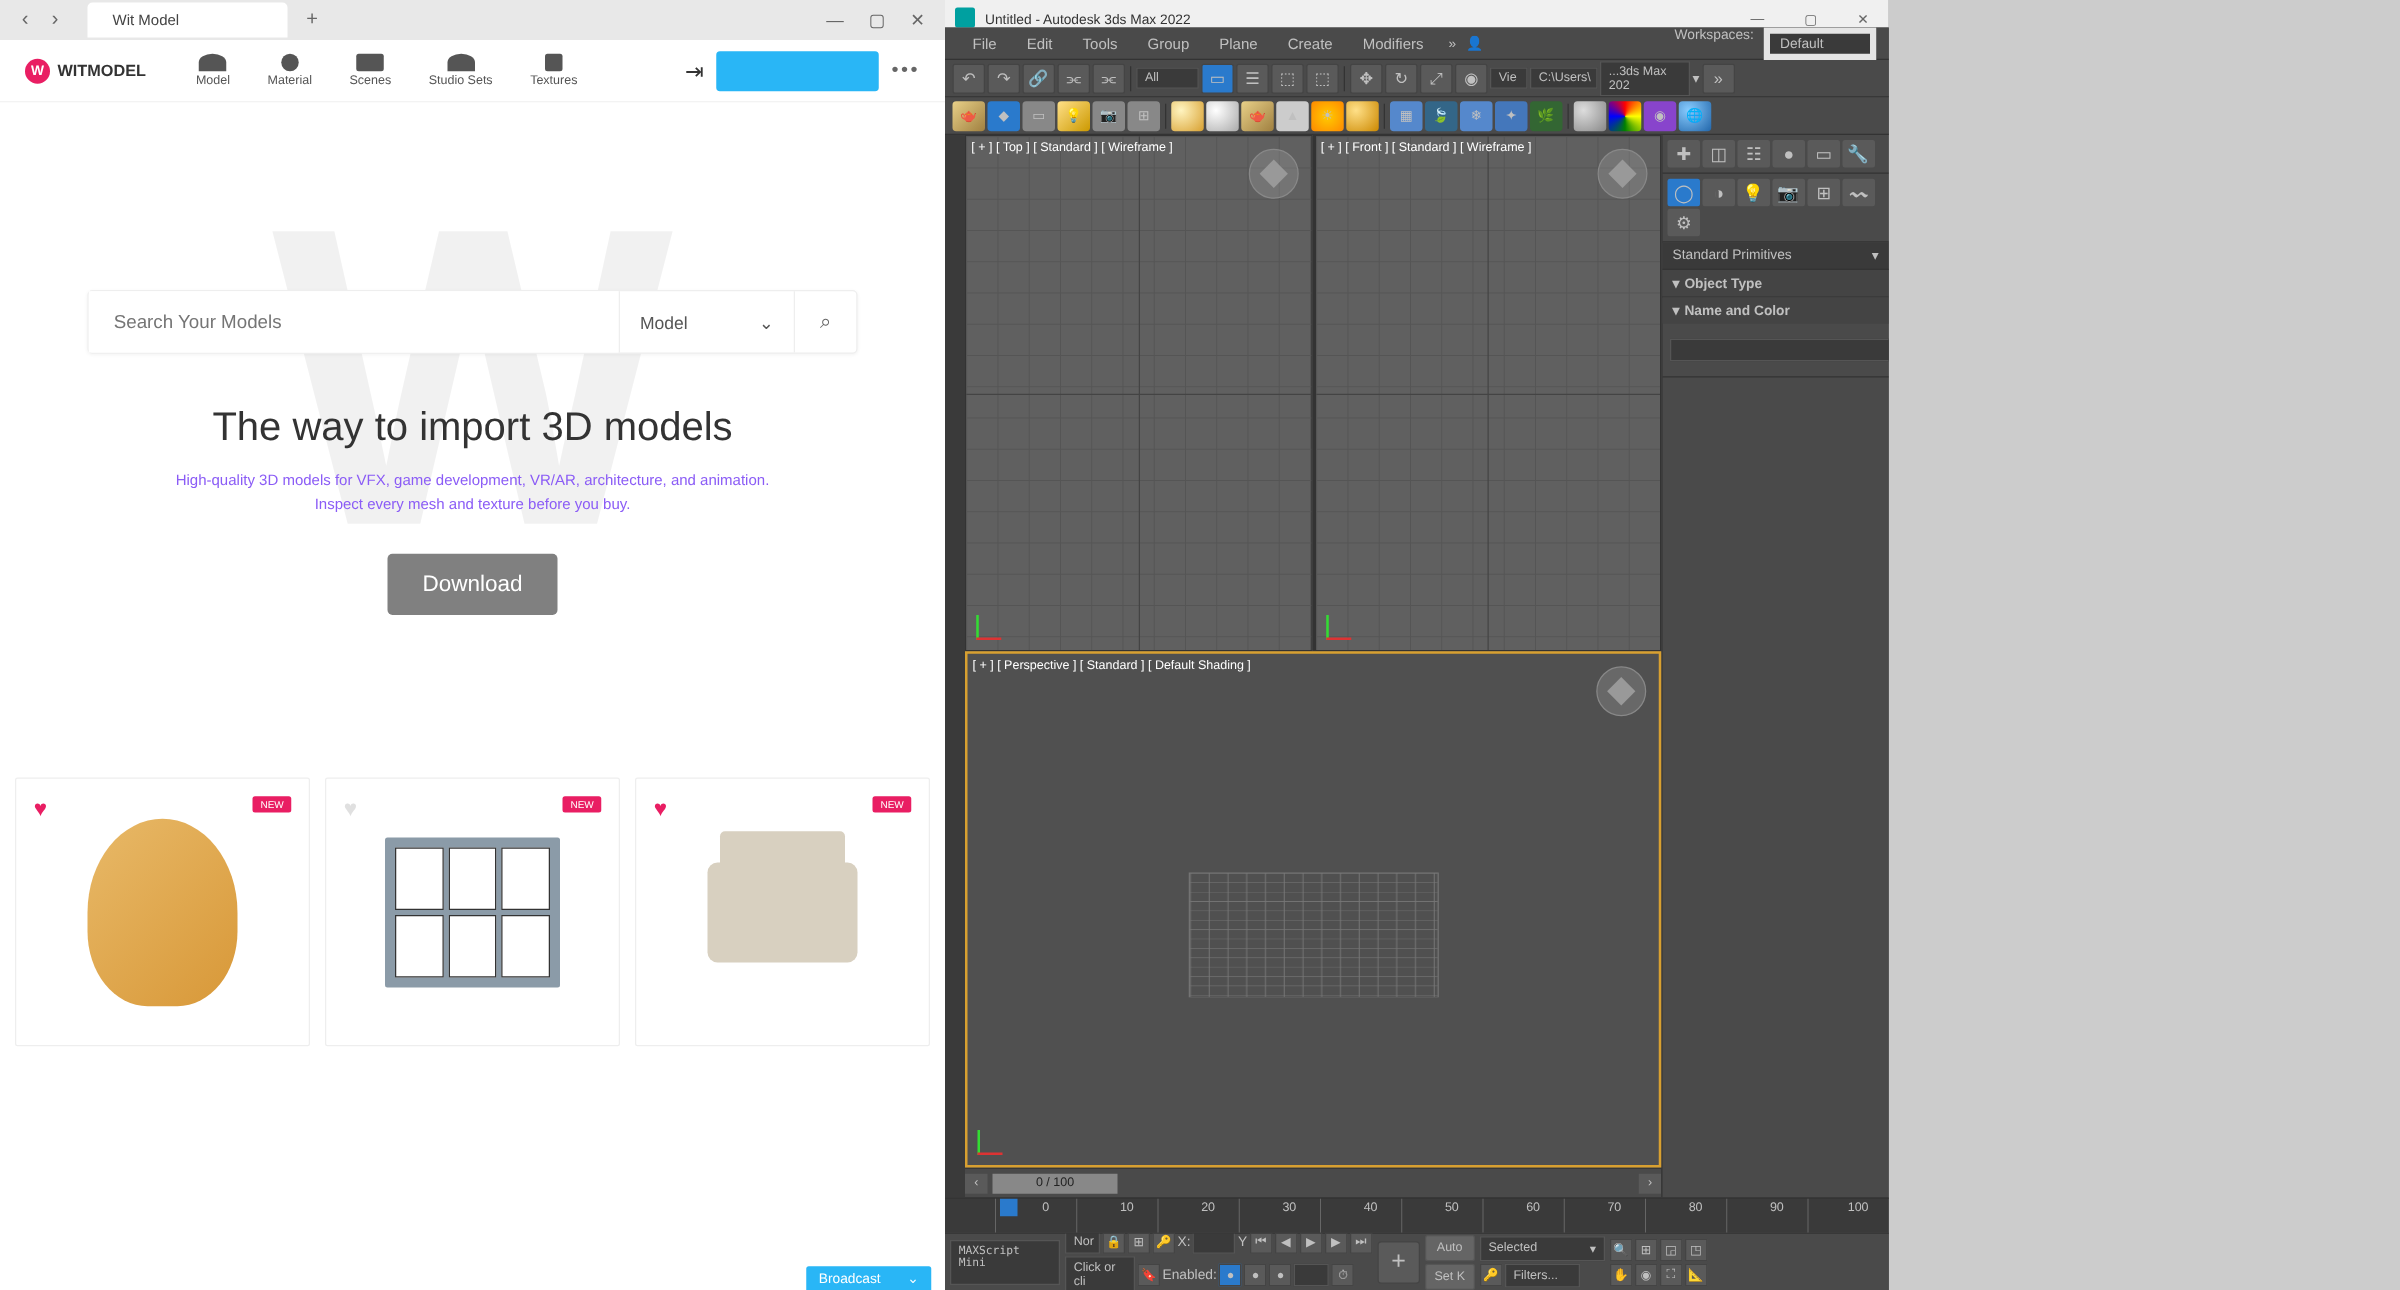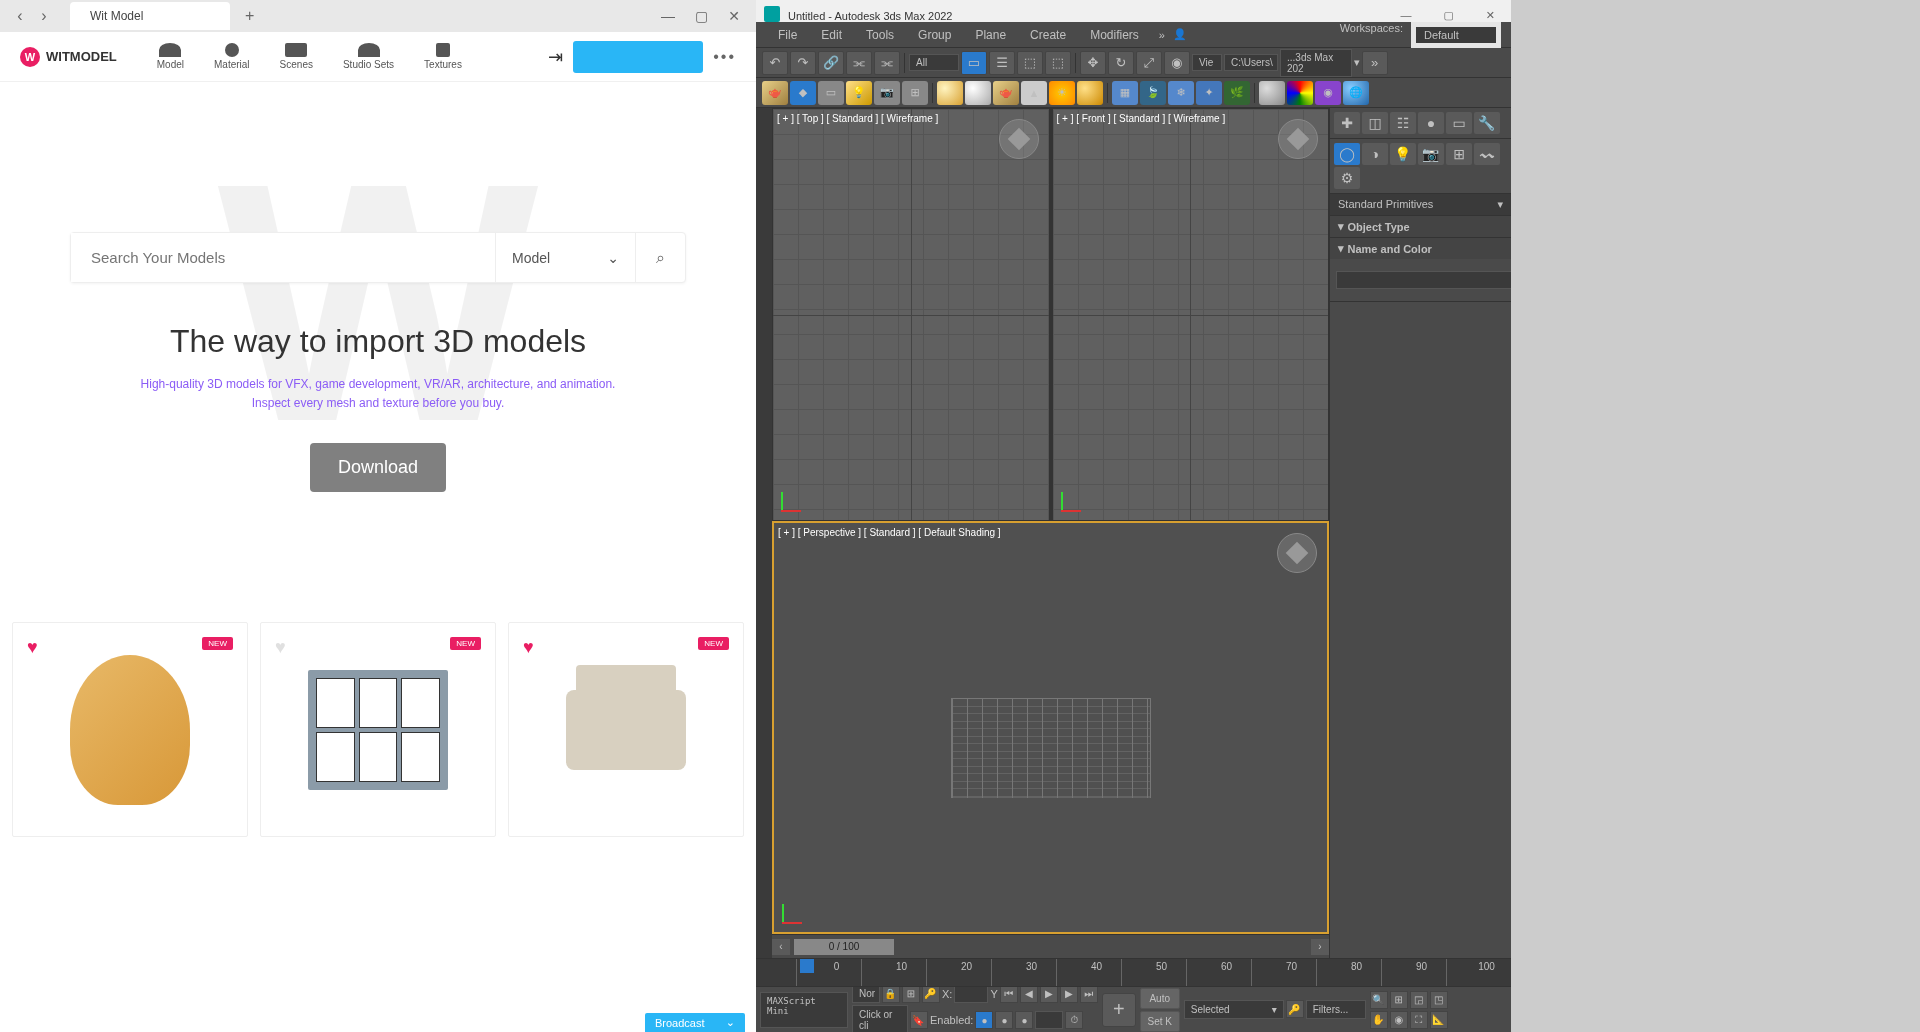--- a/index.html
+++ b/index.html
@@ -429,21 +429,21 @@
         <div class="play-ctrl">●</div>
         <input class="coord-input" style="width: 28px;">
         <div class="play-ctrl">⏱</div>
       </div>
     </div>
     <div class="big-plus">+</div>
     <div style="display:flex;flex-direction:column;gap:2px;">
       <div class="obj-btn" style="width:40px;">Auto</div>
       <div class="obj-btn" style="width:40px;">Set K</div>
     </div>
-    <div style="display:flex;gap:2px;">
+    <div style="display:flex;flex-direction:column;gap:2px;">
       <div class="status-box" style="width:100px;display:flex;justify-content:space-between;">
           <span>Selected</span>
           <span>▾</span>
         </div>
       <div style="display:flex;gap:2px;">
         <div class="play-ctrl">🔑</div>
         <div class="status-box" style="width:60px;">Filters...</div>
       </div>
     </div>
     <div style="display:flex;flex-wrap:wrap;gap:2px;width:80px;">

